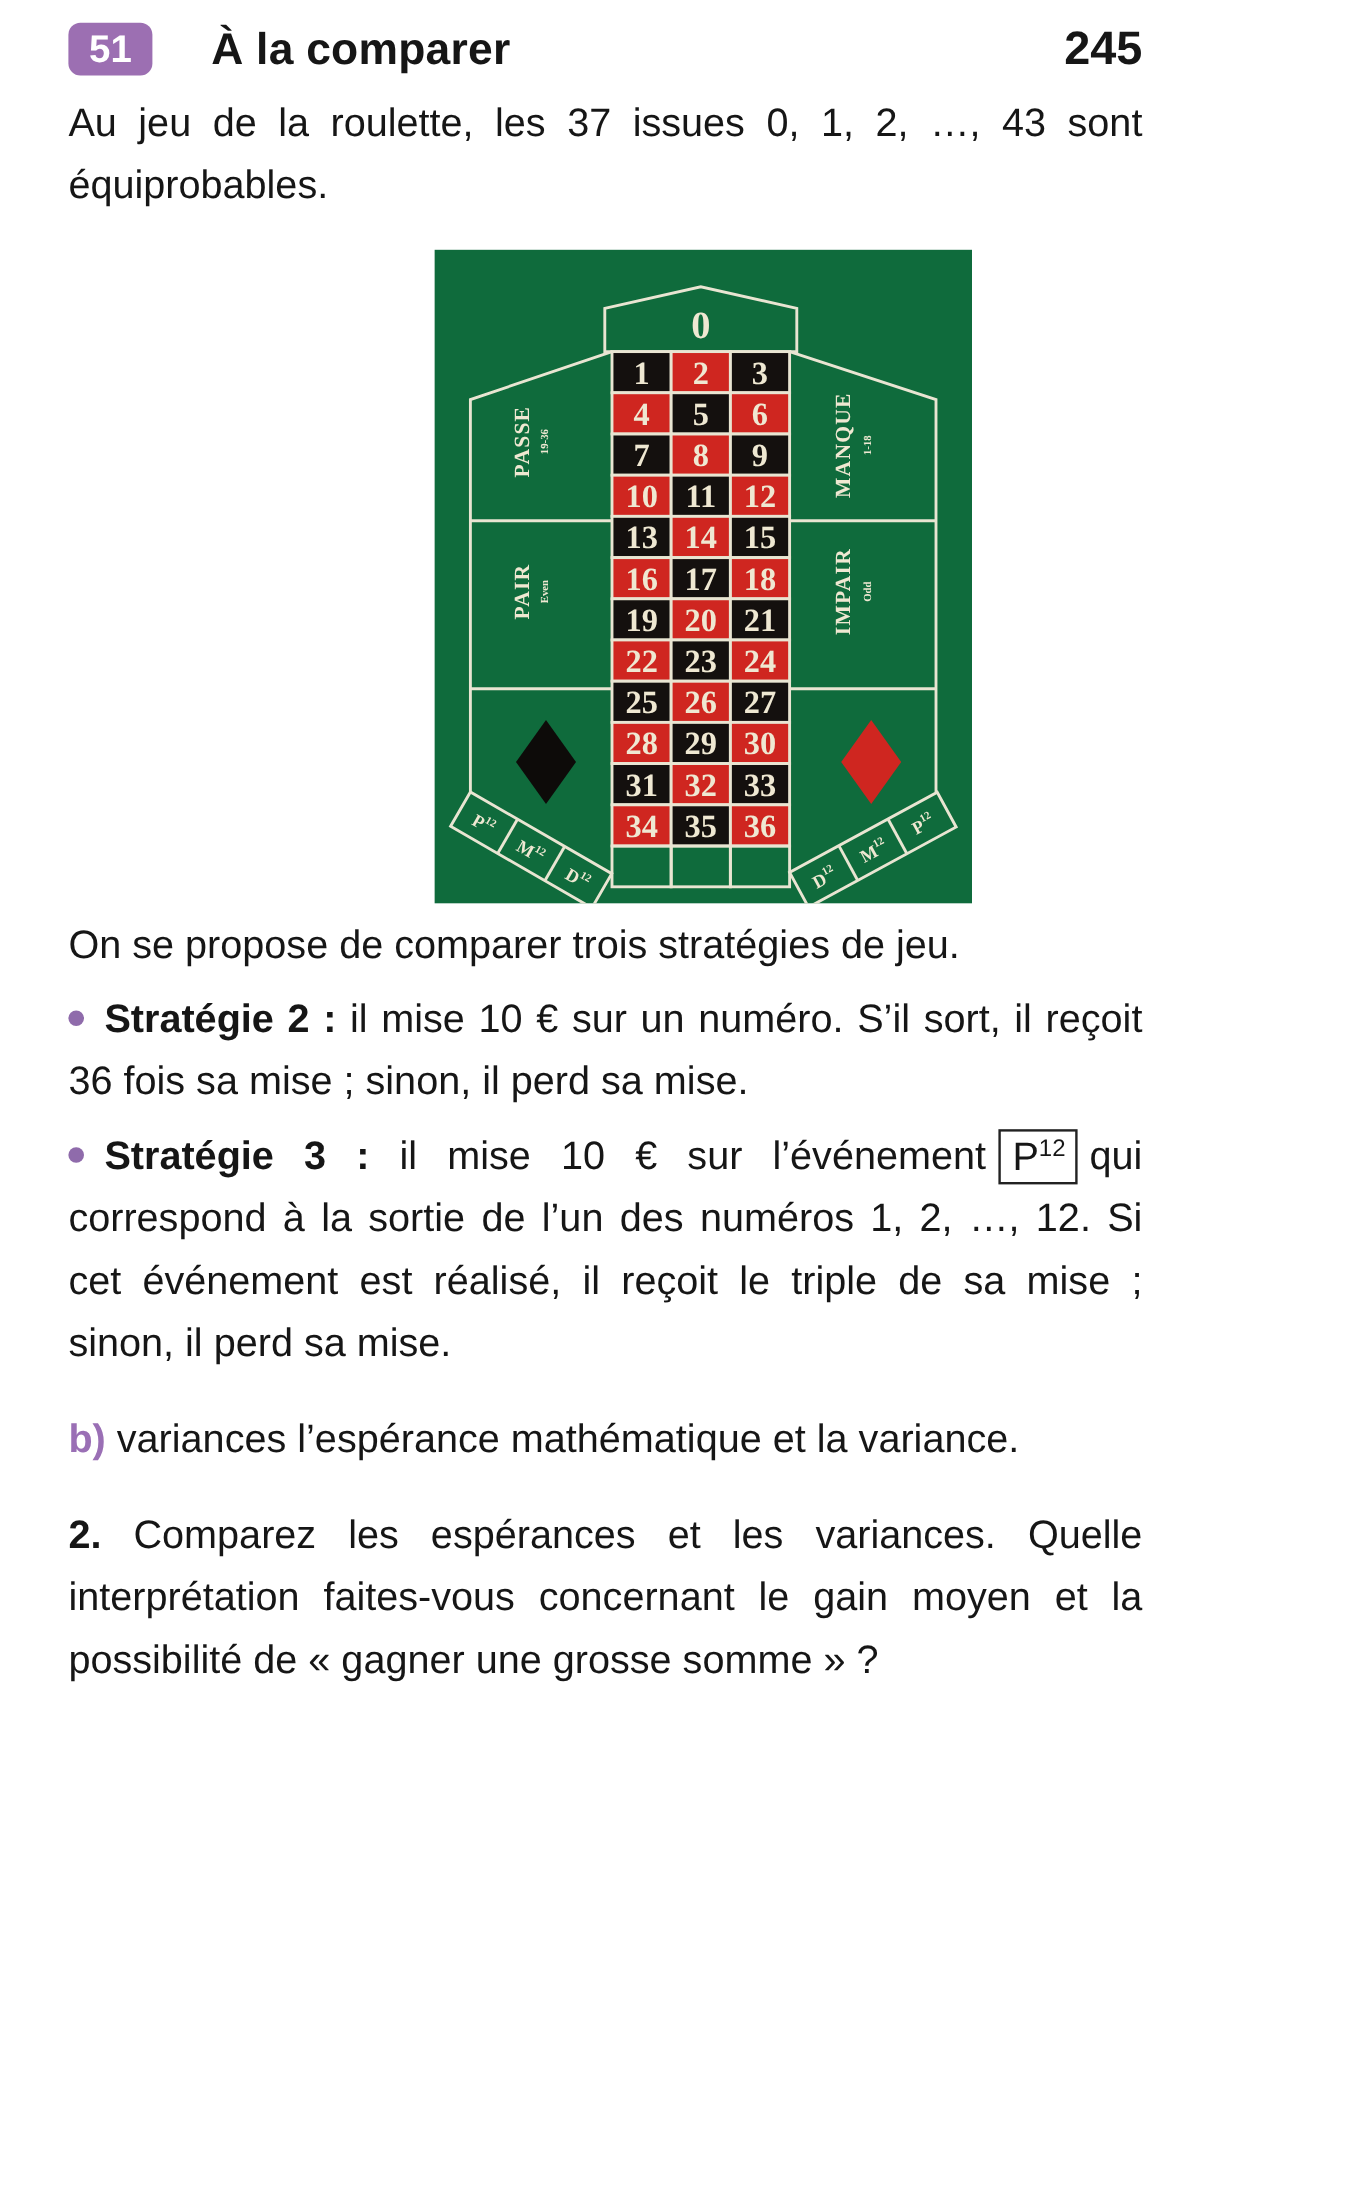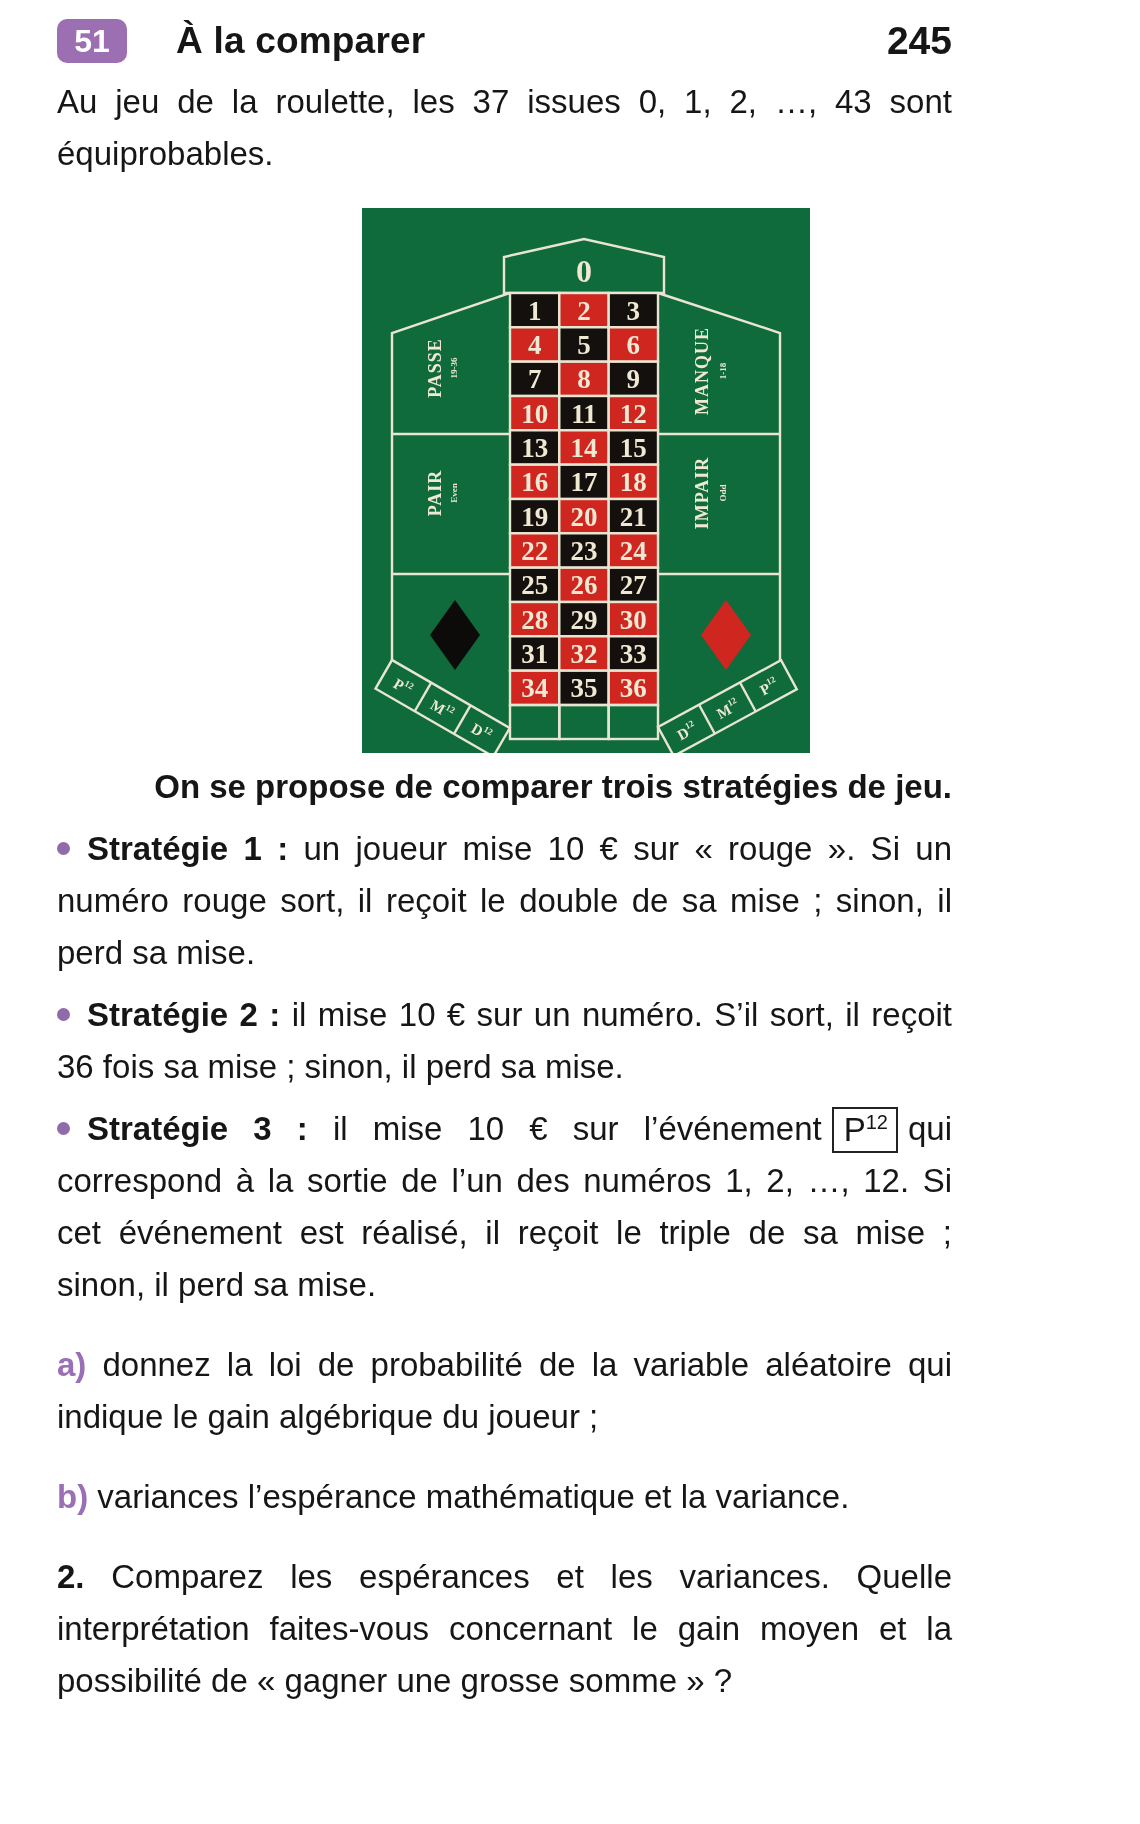--- a/index.html
+++ b/index.html
@@ -7,21 +7,21 @@
   .page{box-sizing:border-box;width:1140px;height:1824px;padding:18px 188px 0 57px;overflow:hidden;position:relative;background:#fff;}
 
   .hdr{display:flex;align-items:center;height:46px;gap:16px;}
   .badge{width:70px;height:44px;border-radius:10px;background:#9c6fb2;color:#ffffff;
          font-weight:700;font-size:32px;display:flex;align-items:center;justify-content:center;}
   .title{font-size:37px;font-weight:700;margin-left:33px;letter-spacing:.2px;}
   .pageno{margin-left:auto;font-size:39px;font-weight:700;}
 
   p.body{font-size:33px;line-height:52px;text-align:justify;margin:10px 0 0;}
   p.intro{margin-top:12px;}
-  p.compare{margin-top:8px;text-align:right;font-weight:bold;}
+  p.compare{margin-top:8px;text-align:left;}
   p.qpara{margin-top:28px;}
   .fig{margin:28px 0 8px 305px;width:448px;height:545px;padding:0;}
   figure{margin:0;}
 
   .bullet{display:inline-block;width:13px;height:13px;border-radius:50%;
           background:#8f6bab;margin-right:17px;vertical-align:5px;}
   .slabel{font-weight:700;}
   .qn{font-weight:700;}
   .accent{color:#9a6fb5;font-weight:700;}
   .pbox{display:inline-block;border:2px solid #222;padding:1px 8px 1px 10px;margin:0 10px;
@@ -155,26 +155,24 @@
           <line x1="93.3" y1="0" x2="93.3" y2="33" stroke="#e9e5d2" stroke-width="2.4"></line>
           <text x="23.3" y="23" text-anchor="middle" font-family="'Liberation Serif',serif" font-weight="700" font-size="15" fill="#efe8d2">D<tspan dy="-7" font-size="9">12</tspan></text>
           <text x="70.0" y="23" text-anchor="middle" font-family="'Liberation Serif',serif" font-weight="700" font-size="15" fill="#efe8d2">M<tspan dy="-7" font-size="9">12</tspan></text>
           <text x="116.7" y="23" text-anchor="middle" font-family="'Liberation Serif',serif" font-weight="700" font-size="15" fill="#efe8d2">P<tspan dy="-7" font-size="9">12</tspan></text>
         </g>
       </svg>
   </figure>
 
   <p class="body compare">On se propose de comparer trois stratégies de jeu.</p>
 
-  <p class="body"><span class="bullet"></span><span class="slabel">Stratégie 1&nbsp;:</span><span> un joueur mise 10&nbsp;€ sur «&nbsp;rouge&nbsp;». Si un numéro rouge sort, il reçoit le double de sa mise&nbsp;; sinon, il perd sa mise.</span></p>
 
   <p class="body"><span class="bullet"></span><span class="slabel">Stratégie 2&nbsp;:</span><span> il mise 10&nbsp;€ sur un numéro. S’il sort, il reçoit 36 fois sa mise&nbsp;; sinon, il perd sa mise.</span></p>
 
   <p class="body"><span class="bullet"></span><span class="slabel">Stratégie 3&nbsp;:</span><span> il mise 10&nbsp;€ sur l’événement</span><span class="pbox"><span>P</span><sup>12</sup></span><span>qui correspond à la sortie de l’un des numéros 1, 2, …, 12. Si cet événement est réalisé, il reçoit le triple de sa mise&nbsp;; sinon, il perd sa mise.</span></p>
 
 
-  <p class="body qpara"><span class="accent">a)</span><span> donnez la loi de probabilité de la variable aléatoire qui indique le gain algébrique du joueur&nbsp;;</span></p>
 
   <p class="body qpara"><span class="accent">b)</span><span> variances l’espérance mathématique et la variance.</span></p>
 
   <p class="body qpara"><span class="qn">2.</span><span> Comparez les espérances et les variances. Quelle interprétation faites-vous concernant le gain moyen et la possibilité de «&nbsp;gagner une grosse somme&nbsp;»&nbsp;?</span></p>
 
 </div>
 
 </body></html>

